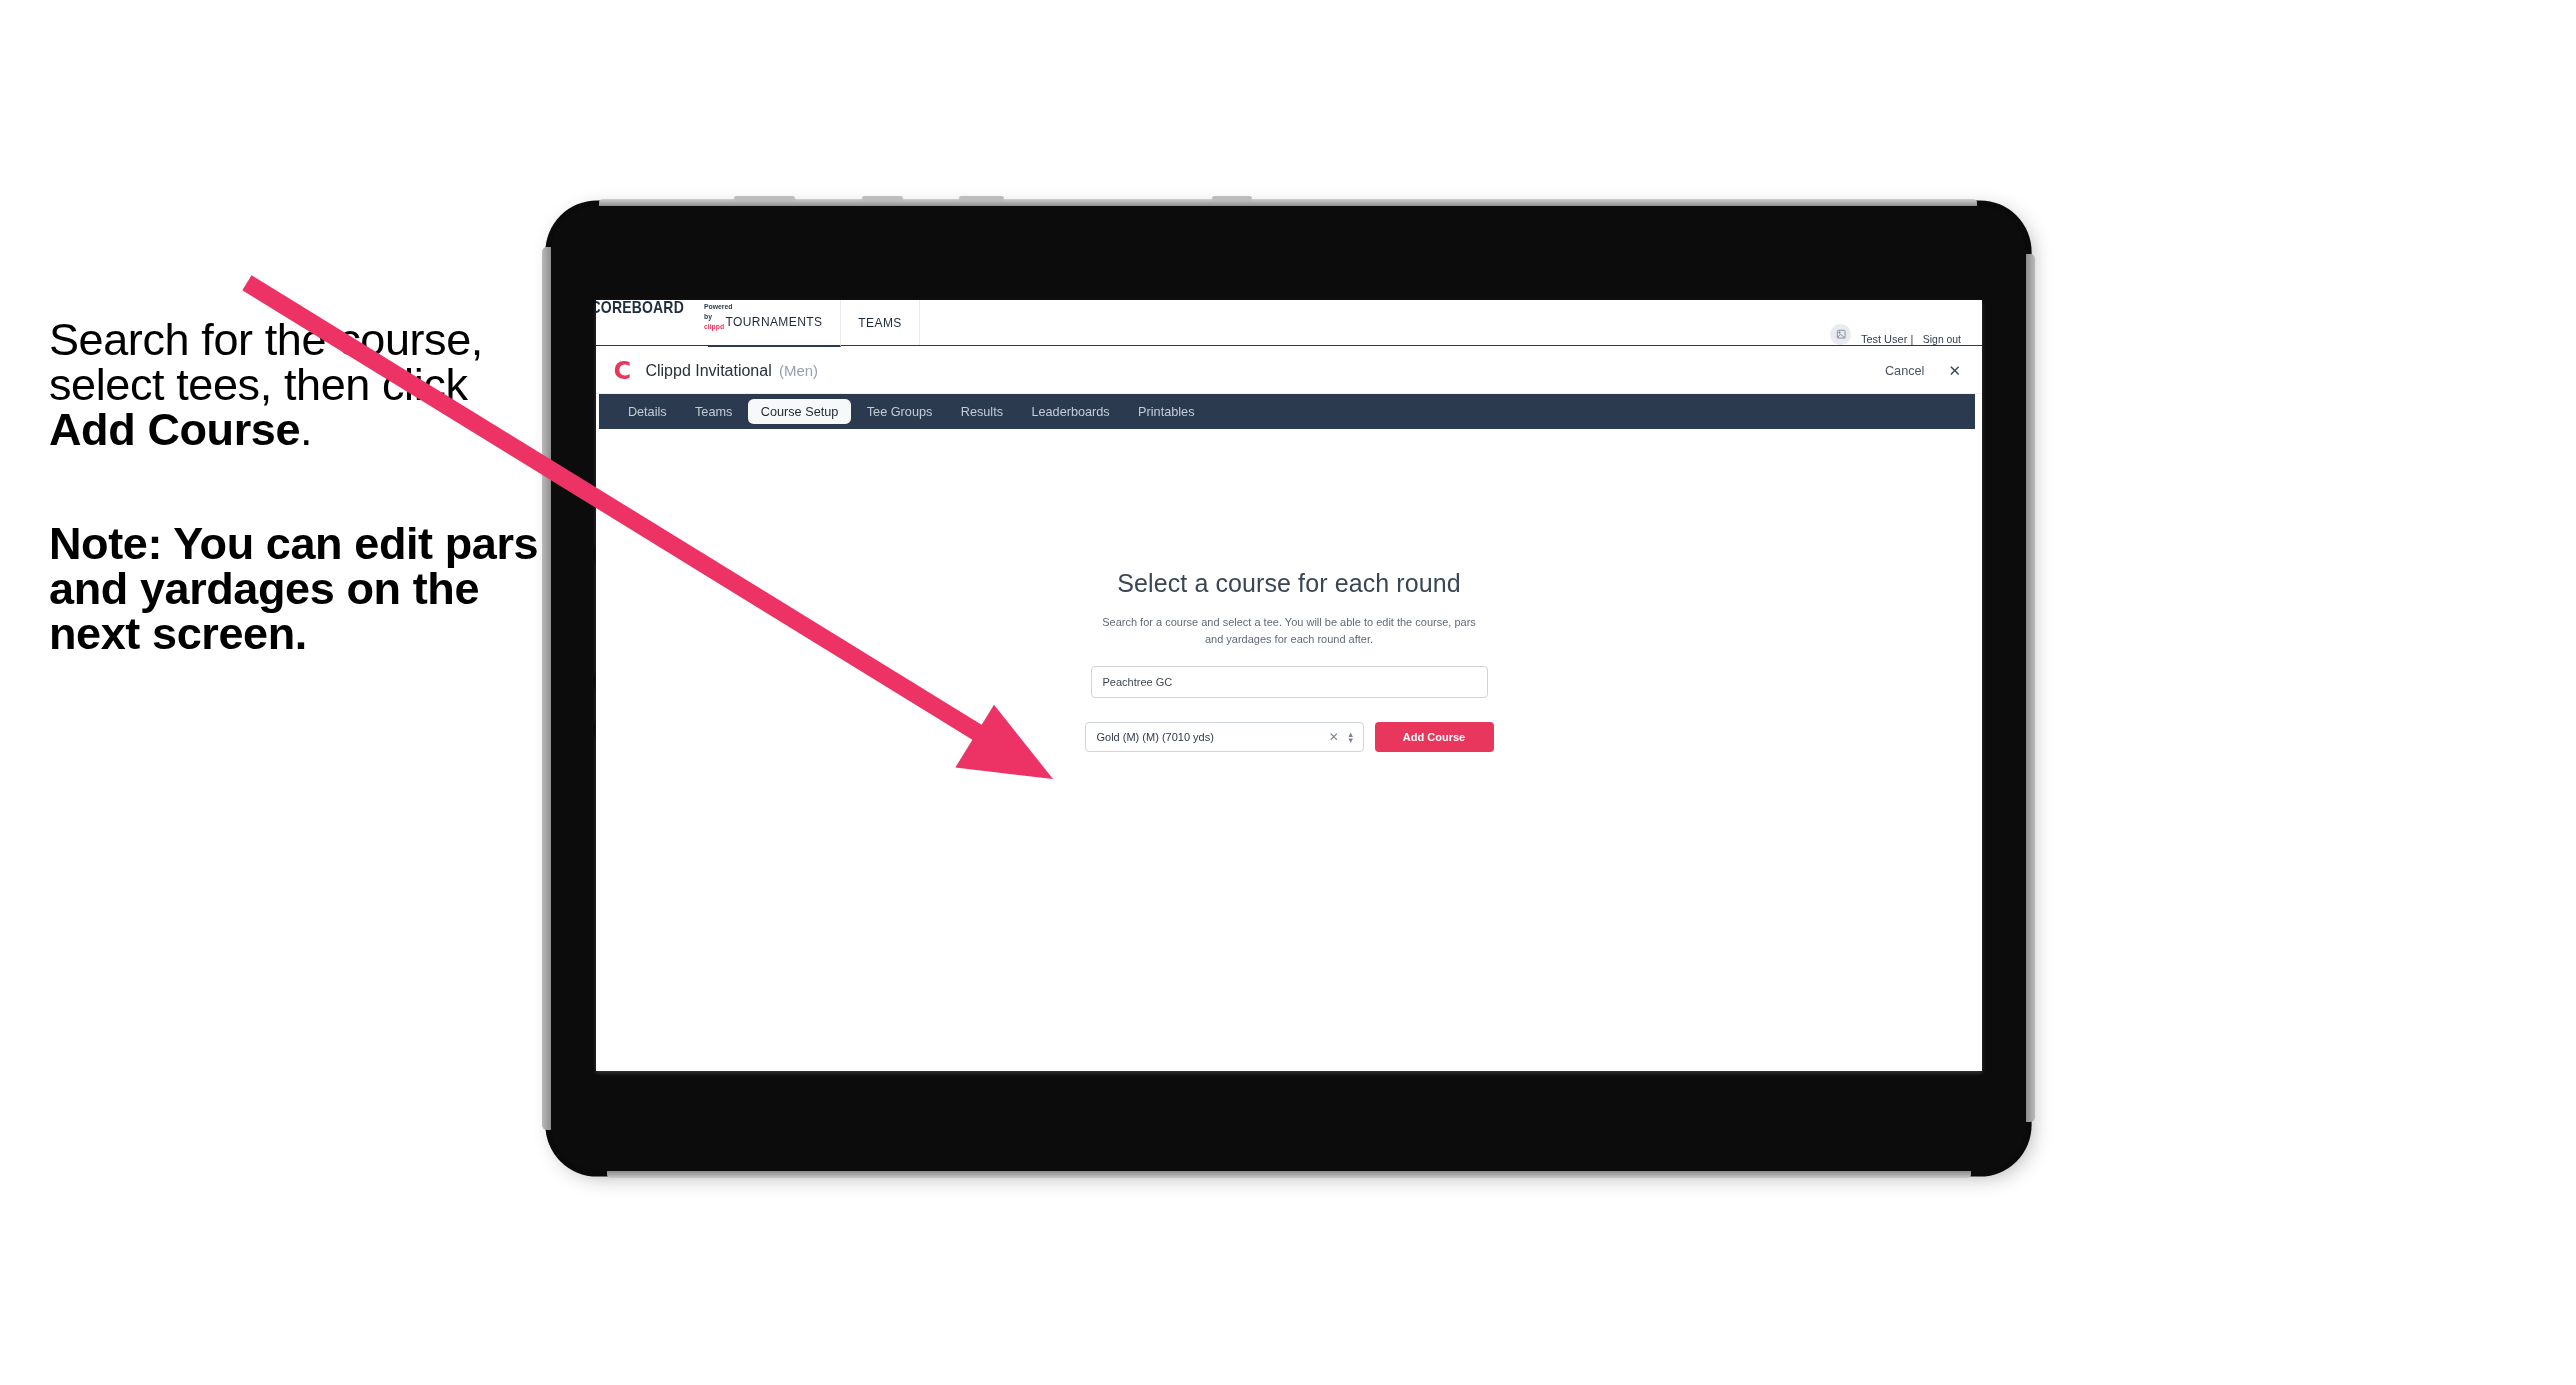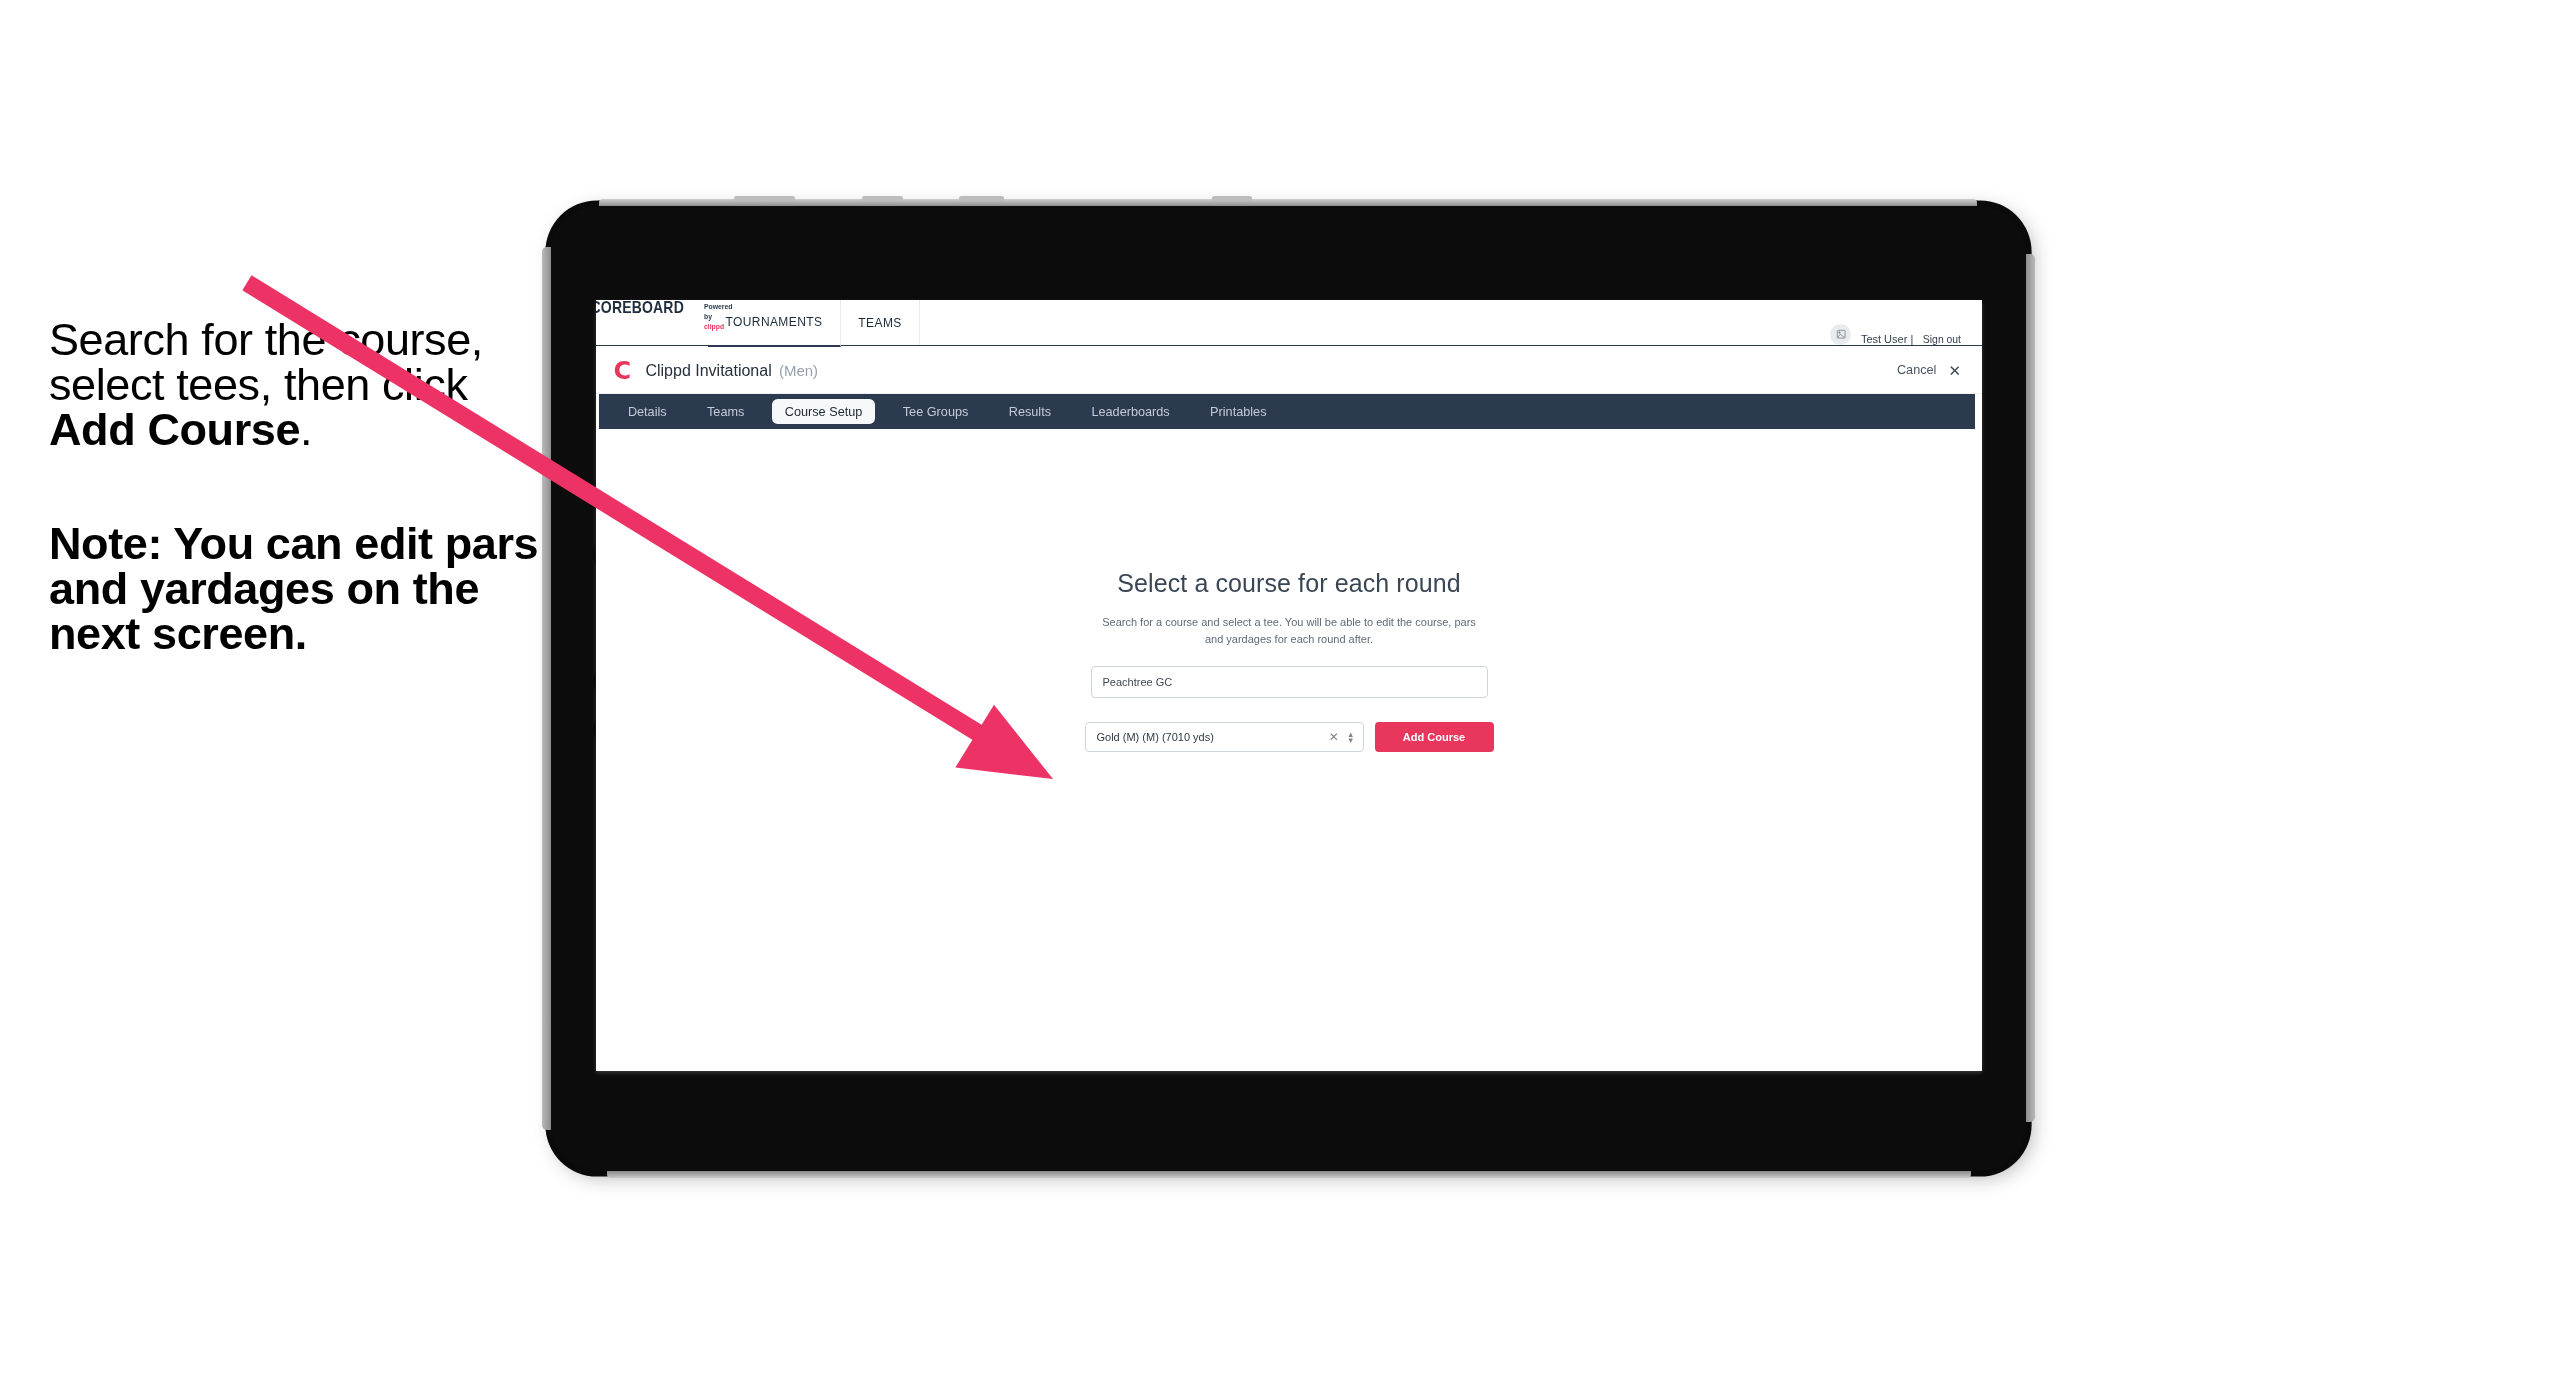--- a/index.html
+++ b/index.html
@@ -120,28 +120,28 @@
     background:#ffffff; border-bottom:0.8px solid #edeff2;
     display:flex; align-items:center; padding:0 21px 0 17.5px;
   }
   #clippd-c{
     font-size:24px; font-weight:800; color:#e8365d; line-height:1;
     font-family:"DejaVu Sans", sans-serif; margin-right:14.3px;
   }
   #t-name{ font-size:16px; color:#26303c; }
   #t-gender{ font-size:15px; color:#97a2b0; margin-left:7.2px; }
   #title-spacer{ flex:1; }
-  #cancel-btn{ display:flex; gap:12px; cursor:pointer; }
+  #cancel-btn{ display:flex; align-items:center; gap:24px; cursor:pointer; }
   #cancel-label{ font-size:12.7px; color:#4a5663; }
   #cancel-x{ font-size:15px; color:#3b4654; line-height:1; font-weight:400; }
 
   
   #tabbar{
     position:absolute; left:3.2px; top:94px; width:1376px; height:35px;
-    background:#2c3a4f; display:flex; align-items:center; padding-left:16px; gap:15px;
+    background:#2c3a4f; display:flex; align-items:center; padding-left:16px; gap:3px;
   }
   .sec-tab{
     font-size:12.7px; color:#c3ccd8; padding:5.6px 12.7px; border-radius:5.6px; cursor:pointer;
   }
   .sec-tab.active{ background:#f7f8fa; color:#1d2733; font-weight:400; }
 
   
   #body-area{
     position:absolute; left:0; top:129px; width:1386px; height:642px; background:#fff;
   }

